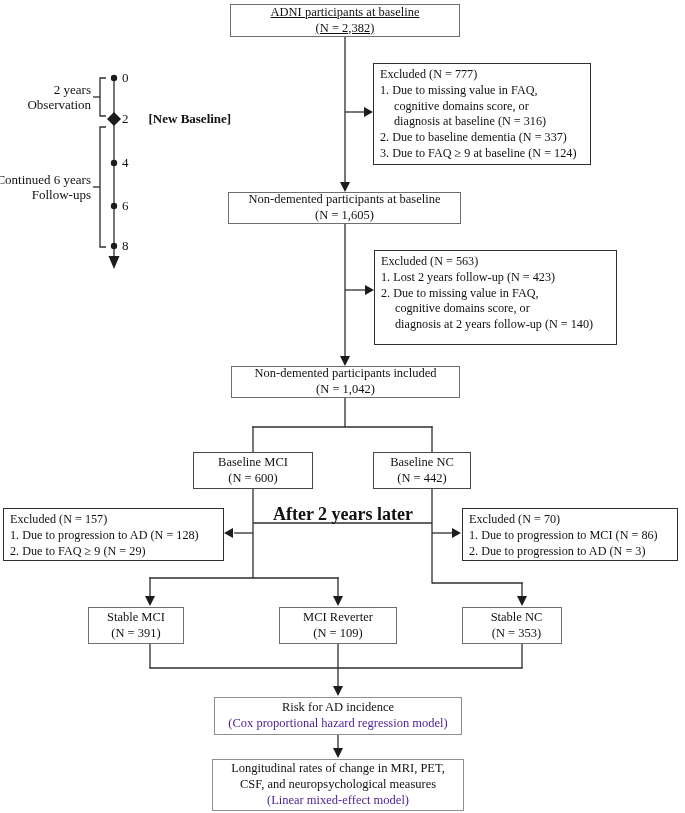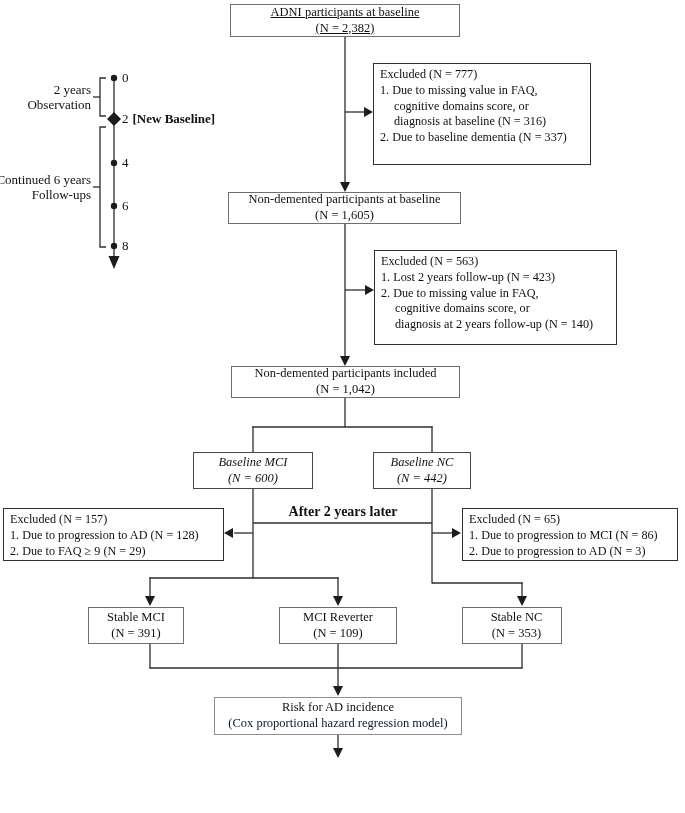--- a/index.html
+++ b/index.html
@@ -8,37 +8,37 @@
     font-family:"Liberation Serif","DejaVu Serif",serif; color:#111;
     overflow:hidden;
   }
   svg.layer { position:absolute; left:0; top:0; pointer-events:none; }
   .box {
     position:absolute; background:#fff; border:1.4px solid #6e6e6e;
     box-sizing:border-box; display:flex; flex-direction:column;
     justify-content:center; align-items:center; text-align:center;
     font-size:12.5px; line-height:1.26;
   }
-  .box.dark { border-color:#474747;font-style:italic; }
+  .box.dark { border-color:#474747; }
   .box.model-box { border-color:#8f8f8f; }
   .box.excluded {
     border-color:#2f2f2f; justify-content:flex-start; align-items:flex-start;
     text-align:left; padding:3px 6px; font-size:12.2px; line-height:15.8px;
   }
   .cont { padding-left:14px; }
-  .model-text { color:#0f172a; }
+  .model-text { color:#4c1d95; }
   .tl-label { position:absolute; font-size:13px; line-height:14px; white-space:nowrap; }
-  .tl-label b { margin-left:4px; }
+  .tl-label b { margin-left:20px; }
   .tl-caption {
     position:absolute; font-size:13px; line-height:15px;
     text-align:right; white-space:nowrap;
   }
   .after-label {
     position:absolute; left:253px; width:180px; top:504px;
-    text-align:center; font-weight:bold; font-size:14px;
+    text-align:center; font-weight:bold; font-size:18px;
   }
 </style>
 </head>
 <body>
 
 <div id="figure">
 
   <svg class="layer" width="685" height="813" viewBox="0 0 685 813" stroke="#2e2e2e" stroke-width="1.3" fill="none">
 
     <g>
@@ -112,20 +112,21 @@
     <div>ADNI participants at baseline</div>
     <div>(N = 2,382)</div>
   </div>
 
   <div class="box excluded" style="left:373px; top:63px; width:218px; height:102px;">
     <div>Excluded (N = 777)</div>
     <div>1. Due to missing value in FAQ,</div>
     <div class="cont">cognitive domains score, or</div>
     <div class="cont">diagnosis at baseline (N = 316)</div>
     <div>2. Due to baseline dementia (N = 337)</div>
+    <div>3. Due to FAQ ≥ 9 at baseline (N = 124)</div>
   </div>
 
   <div class="box" style="left:228px; top:192px; width:233px; height:32px;">
     <div>Non-demented participants at baseline</div>
     <div>(N = 1,605)</div>
   </div>
 
   <div class="box excluded" style="left:374px; top:250px; width:243px; height:95px;">
     <div>Excluded (N = 563)</div>
     <div>1. Lost 2 years follow-up (N = 423)</div>
@@ -151,21 +152,21 @@
 
   <div class="after-label">After 2 years later</div>
 
   <div class="box excluded" style="left:3px; top:508px; width:221px; height:53px;">
     <div>Excluded (N = 157)</div>
     <div>1. Due to progression to AD (N = 128)</div>
     <div>2. Due to FAQ ≥ 9 (N = 29)</div>
   </div>
 
   <div class="box excluded" style="left:462px; top:508px; width:216px; height:53px;">
-    <div>Excluded (N = 65)</div>
+    <div>Excluded (N = 70)</div>
     <div>1. Due to progression to MCI (N = 86)</div>
     <div>2. Due to progression to AD (N = 3)</div>
   </div>
 
   <div class="box" style="left:88px; top:607px; width:96px; height:37px;">
     <div>Stable MCI</div>
     <div>(N = 391)</div>
   </div>
 
   <div class="box" style="left:279px; top:607px; width:118px; height:37px;">
@@ -176,14 +177,19 @@
   <div class="box" style="left:462px; top:607px; width:100px; height:37px;padding-left:9px;">
     <div>Stable NC</div>
     <div>(N = 353)</div>
   </div>
 
   <div class="box model-box" style="left:214px; top:697px; width:248px; height:38px;">
     <div>Risk for AD incidence</div>
     <div class="model-text">(Cox proportional hazard regression model)</div>
   </div>
 
+  <div class="box model-box" style="left:212px; top:759px; width:252px; height:52px;">
+    <div>Longitudinal rates of change in MRI, PET,</div>
+    <div>CSF, and neuropsychological measures</div>
+    <div class="model-text">(Linear mixed-effect model)</div>
+  </div>
 
 </div>
 
 </body></html>

